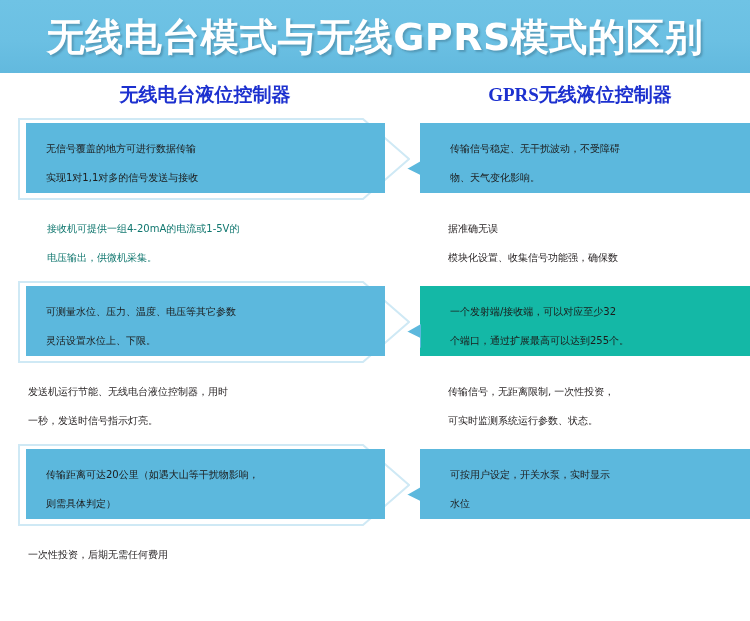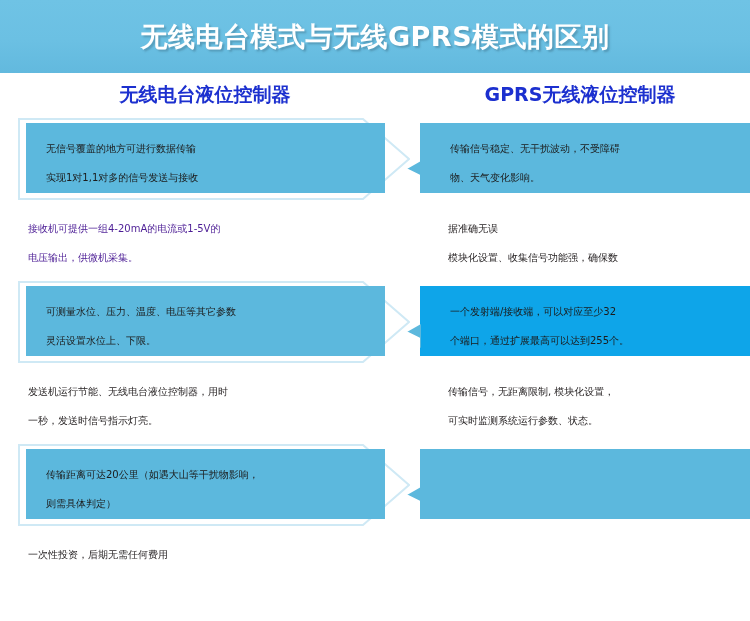--- a/index.html
+++ b/index.html
@@ -21,33 +21,34 @@
     height: 73px;
     background: #6bc0e3;
     background: linear-gradient(180deg, #6fc3e5 0%, #68bee1 55%, #63badf 100%);
     display: flex;
     align-items: center;
     justify-content: center;
     box-sizing: border-box;
   }
   .banner-title {
     color: #ffffff;
-    font-size: 27px;
+    font-size: 38px;
     font-weight: bold;
     letter-spacing: 0.5px;
     line-height: 1;
     text-shadow: 2px 2px 2px rgba(60,110,135,0.45);
     white-space: nowrap;
   }
 
   
   .col-heads {
     position: relative;
     width: 728px;
     height: 42px;
+    font-family: Liberation Serif, serif;
   }
   .col-head {
     position: absolute;
     top: 9px;
     font-size: 19px;
     font-weight: bold;
     color: #1c30cf;
     white-space: nowrap;
   }
   .col-head.left  { left: 0;   width: 410px; text-align: center; }
@@ -164,21 +165,21 @@
           <div class="rbox-arrow" style="border-right-color: rgb(92, 184, 221);"></div>
           <div class="boxtext">
             <span class="ln">传输信号稳定、无干扰波动，不受障碍</span>
             <span class="ln">物、天气变化影响。</span>
           </div>
         </div>
       </div>
     </div>
     <div class="row plain">
       <div class="cell left">
-        <div class="ptext" style="color: #4c1d95;">
+        <div class="ptext" style="color: #0f766e; margin-left: 19px;">
           <span class="ln">接收机可提供一组4-20mA的电流或1-5V的</span>
           <span class="ln">电压输出，供微机采集。</span>
         </div>
       </div>
       <div class="cell right">
         <div class="ptext" style="color: rgb(35, 31, 32);">
           <span class="ln">据准确无误</span>
           <span class="ln">模块化设置、收集信号功能强，确保数</span>
         </div>
       </div>
@@ -191,39 +192,39 @@
           </svg>
         </div>
         <div class="lbox" style="background: rgb(92, 184, 221);">
           <div class="boxtext">
             <span class="ln">可测量水位、压力、温度、电压等其它参数</span>
             <span class="ln">灵活设置水位上、下限。</span>
           </div>
         </div>
       </div>
       <div class="cell right">
-        <div class="rbox" style="background: #0ea5e9;">
+        <div class="rbox" style="background: #14b8a6;">
           <div class="rbox-arrow" style="border-right-color: rgb(92, 184, 221);"></div>
           <div class="boxtext">
             <span class="ln">一个发射端/接收端，可以对应至少32</span>
             <span class="ln">个端口，通过扩展最高可以达到255个。</span>
           </div>
         </div>
       </div>
     </div>
     <div class="row plain">
       <div class="cell left">
         <div class="ptext" style="color: rgb(35, 31, 32);">
           <span class="ln">发送机运行节能、无线电台液位控制器，用时</span>
           <span class="ln">一秒，发送时信号指示灯亮。</span>
         </div>
       </div>
       <div class="cell right">
         <div class="ptext" style="color: rgb(35, 31, 32);">
-          <span class="ln">传输信号，无距离限制, 模块化设置，</span>
+          <span class="ln">传输信号，无距离限制, 一次性投资，</span>
           <span class="ln">可实时监测系统运行参数、状态。</span>
         </div>
       </div>
     </div>
     <div class="row boxed">
       <div class="cell left">
         <div class="lbox-frame">
           <svg viewBox="0 0 392 82" preserveAspectRatio="none">
             <path d="M1 1 H345 L391 41 L345 81 H1 Z" fill="none" stroke="#cfe9f5" stroke-width="2"></path>
           </svg>
@@ -231,20 +232,24 @@
         <div class="lbox" style="background: rgb(92, 184, 221);">
           <div class="boxtext">
             <span class="ln">传输距离可达20公里（如遇大山等干扰物影响，</span>
             <span class="ln">则需具体判定）</span>
           </div>
         </div>
       </div>
       <div class="cell right">
         <div class="rbox" style="background: rgb(92, 184, 221);">
           <div class="rbox-arrow" style="border-right-color: rgb(92, 184, 221);"></div>
+          <div class="boxtext">
+            <span class="ln">可按用户设定，开关水泵，实时显示</span>
+            <span class="ln">水位</span>
+          </div>
         </div>
       </div>
     </div>
     <div class="row plain">
       <div class="cell left">
         <div class="ptext" style="color: rgb(35, 31, 32);">
           <span class="ln">一次性投资，后期无需任何费用</span>
         </div>
       </div>
     </div>

